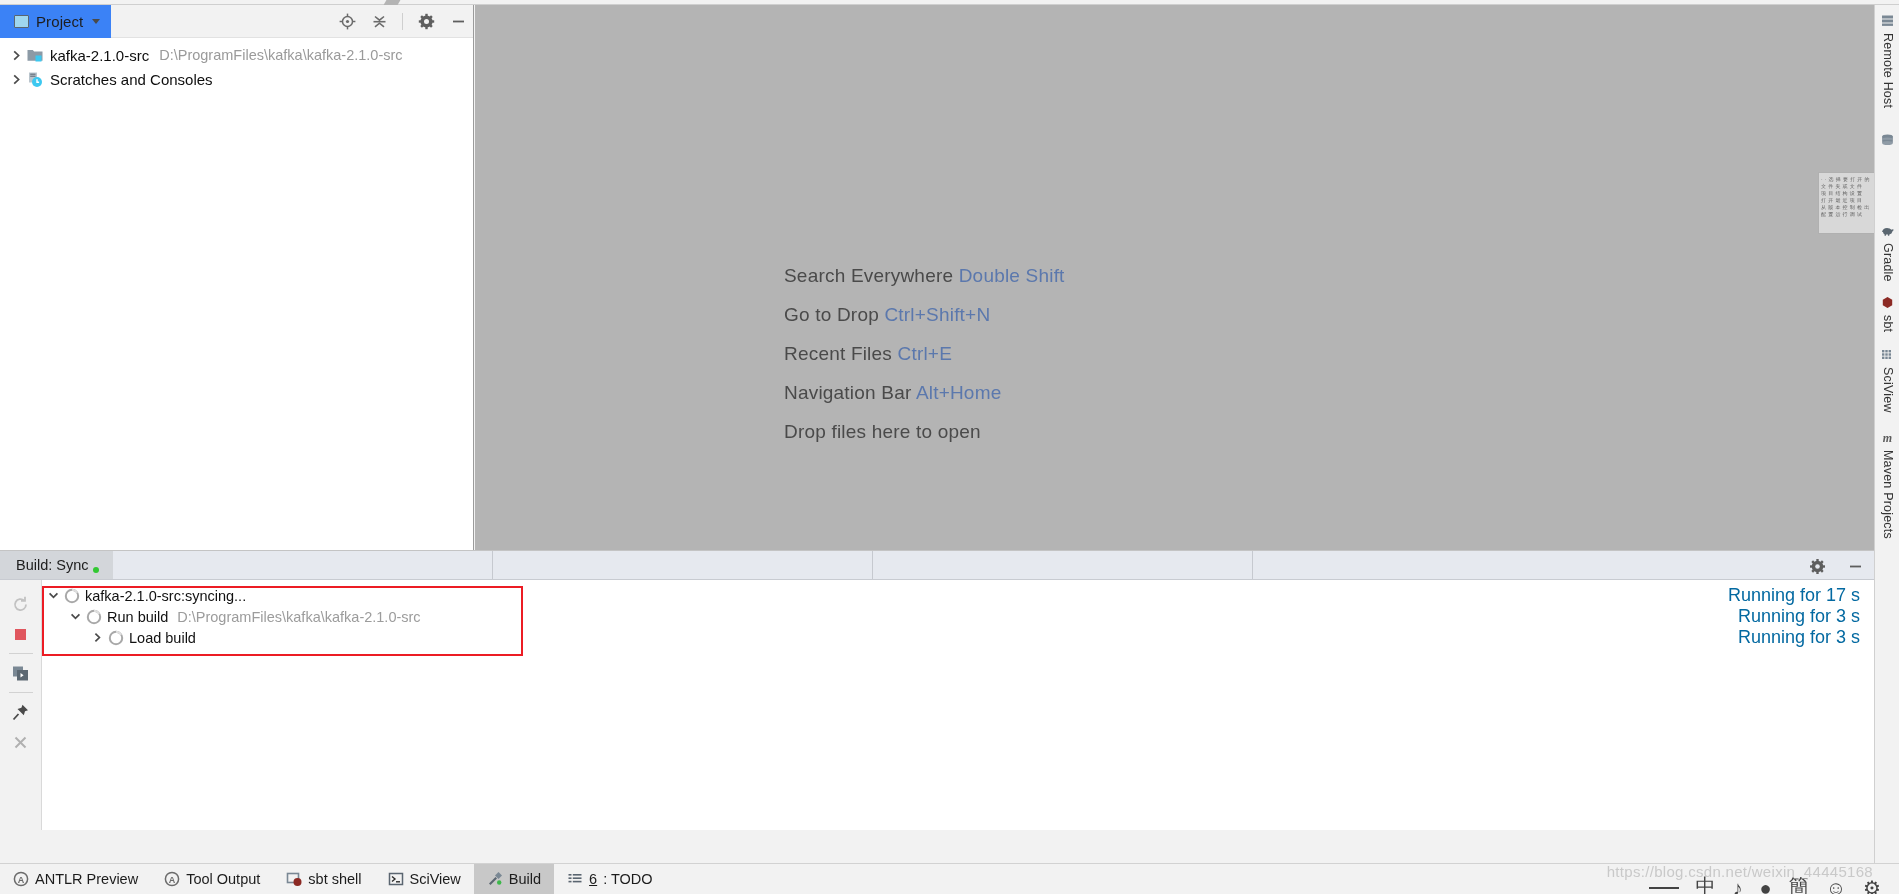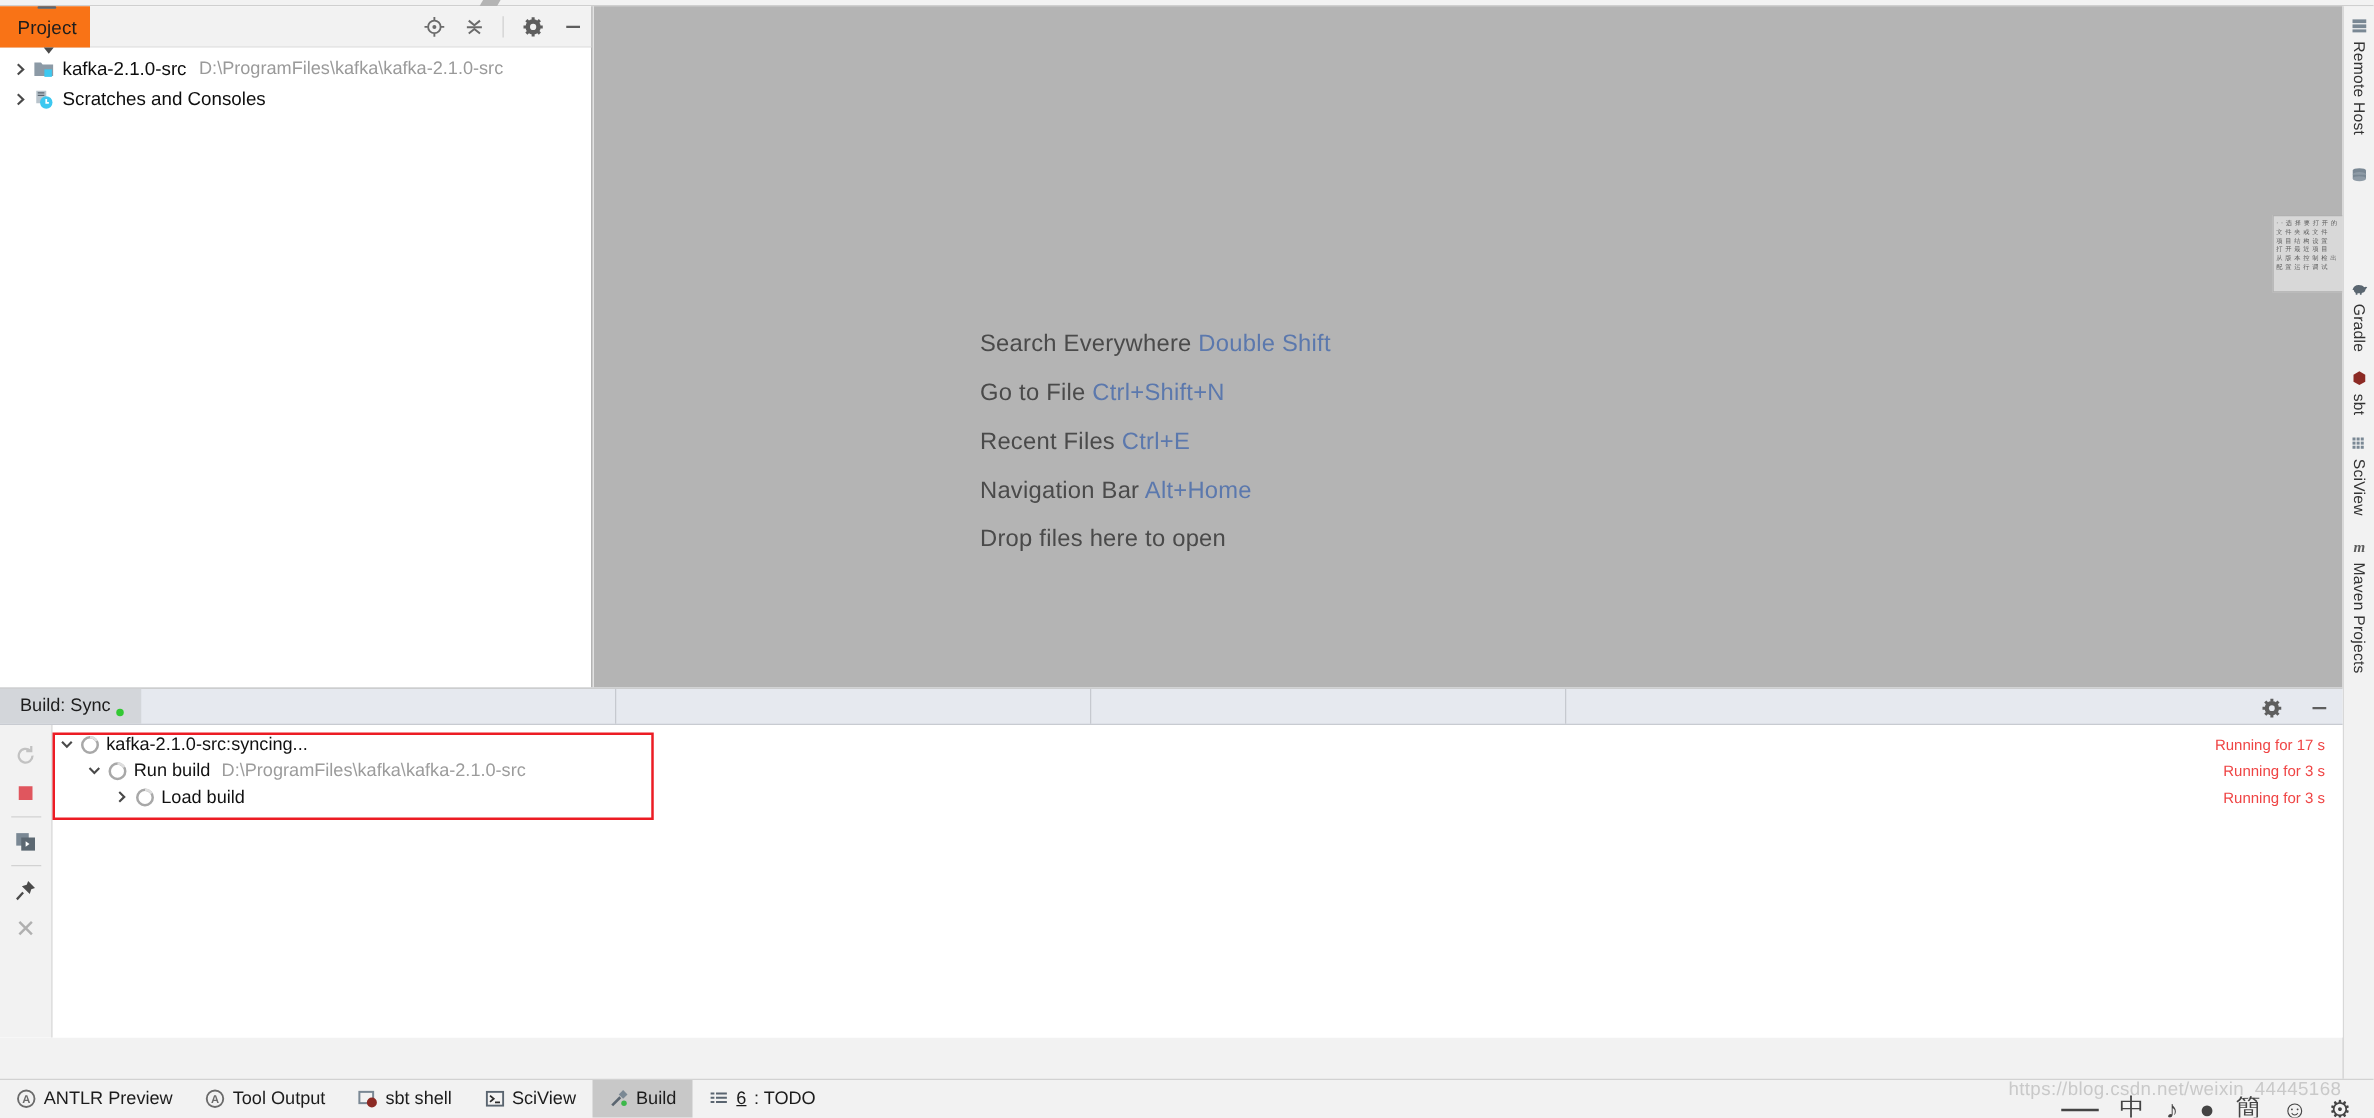--- a/index.html
+++ b/index.html
@@ -34,22 +34,21 @@
   .project-header {
     position: relative;
     height: 33px; width: 100%;
     background: #f2f2f2;
     border-bottom: 1px solid #e2e2e2;
     display: flex; align-items: center;
   }
   .ph-tab {
     display: flex; align-items: center; gap: 7px;
     height: 33px; padding: 0 11px 0 14px;
-    background: #f97316;
-    flex-direction: column;
+    background: #3b82f6;
   }
   .ph-icon-proj {
     width: 15px; height: 13px;
     background: #9fd6ef;
     border: 1.6px solid #5a6570;
     border-radius: 1px;
   }
   .ph-title { font-size: 15px; color: #1d1d1d; letter-spacing: .1px; }
   .ph-caret {
     width: 0; height: 0; margin-left: 2px;
@@ -168,21 +167,21 @@
 
   .build-tree { position: relative; flex: 1; height: 250px; padding-top: 5px; }
   .btrow { position: relative; display: flex; align-items: center; height: 21px; white-space: nowrap; }
   .btrow .bchev { width: 22px; display:flex; align-items:center; justify-content:center; flex: 0 0 22px; }
   .btrow .bicon { width: 16px; height: 16px; margin-right: 5px; flex: 0 0 16px; }
   .btrow .btxt { font-size: 14.5px; color: #111; }
   .btrow .btxt.bold { font-weight: normal; }
   .btrow .bpath { font-size: 14.5px; color: #9c9c9c; margin-left: 9px; }
   .btime {
     position: absolute; right: 14px;
-    font-size: 12px; color: #ef4444;
+    font-size: 18px; color: #0369a1;
   }
   .red-box {
     position: absolute; left: 0px; top: 6px;
     width: 481px; height: 70px;
     border: 2px solid #ec1c24;
     pointer-events: none;
   }
 
   
   .status-bar {
@@ -315,21 +314,21 @@
     </div>
   </div>
 
   <div class="editor-area">
     <div class="editor-tips">
       <div class="tip">
         <span>Search Everywhere</span>
         <span class="key">Double Shift</span>
       </div>
       <div class="tip">
-        <span>Go to File</span>
+        <span>Go to Drop</span>
         <span class="key">Ctrl+Shift+N</span>
       </div>
       <div class="tip">
         <span>Recent Files</span>
         <span class="key">Ctrl+E</span>
       </div>
       <div class="tip">
         <span>Navigation Bar</span>
         <span class="key">Alt+Home</span>
       </div>

